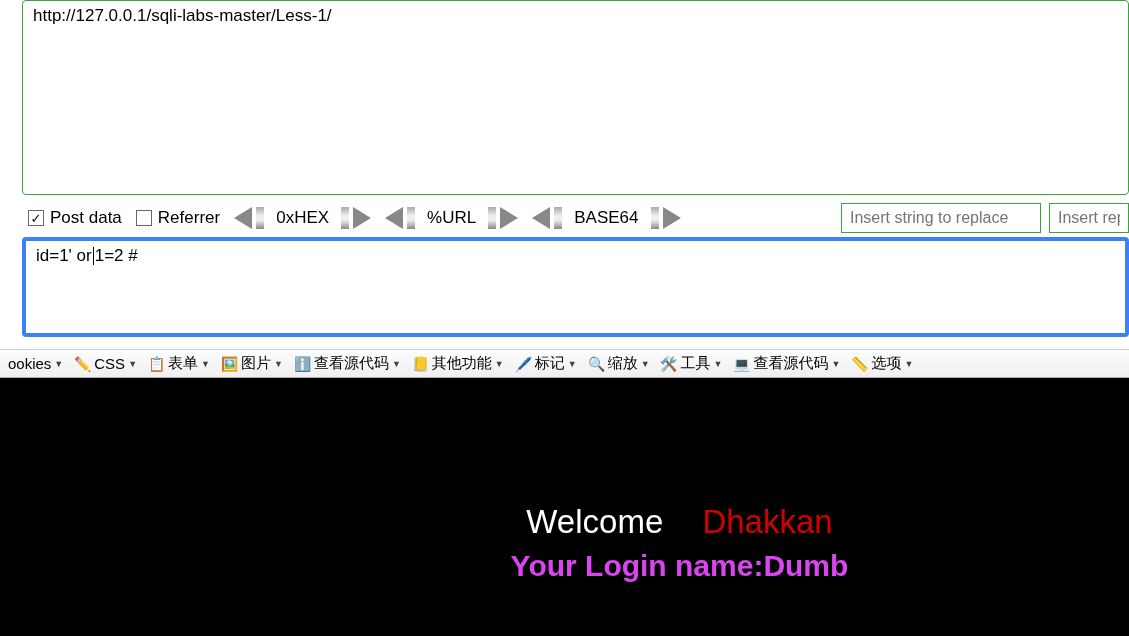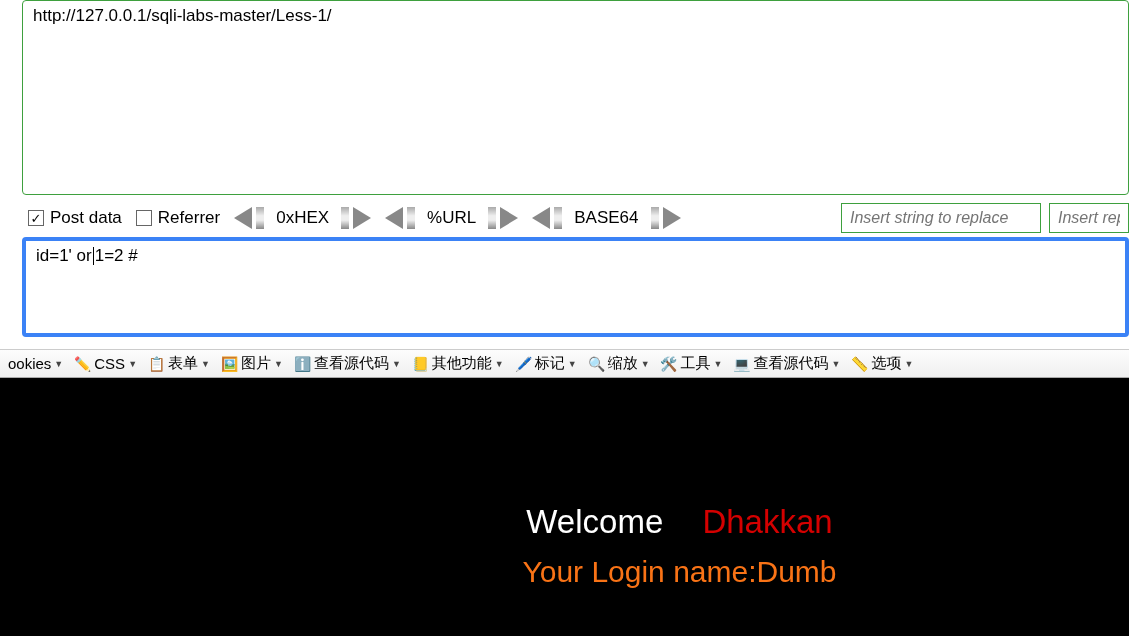--- a/index.html
+++ b/index.html
@@ -71,21 +71,20 @@
       padding: 0 8px;
     }
     .insert-inputs {
       display: flex;
       gap: 8px;
       margin-left: auto;
     }
     .insert-input {
       border: 1px solid #3ea03e;
       padding: 1px 8px;
-      font-style: italic;
       color: #888;
       font-size: 16px;
       height: 30px;
       width: 200px;
     }
     .insert-input.second { width: 80px; }
     .post-box {
       border: 4px solid #3b82f6;
       border-radius: 4px;
       margin: 0 0 0 22px;
@@ -143,25 +142,26 @@
       position: relative;
     }
     .welcome-line {
       font-size: 33px;
       text-align: center;
       padding-left: 360px;
     }
     .welcome-white { color: #fff; }
     .welcome-red { color: #d40000; margin-left: 30px; }
     .login-line {
-      color: #f97316;
+      color: #d946ef;
       font-size: 30px;
       text-align: center;
       padding-left: 360px;
-      margin-top: 14px;
+      margin-top: 8px;
+      font-weight: bold;
     }
     .watermark {
       position: absolute;
       right: 8px;
       bottom: 8px;
       color: #ccc;
       font-size: 19px;
       display: flex;
       gap: 6px;
     }

